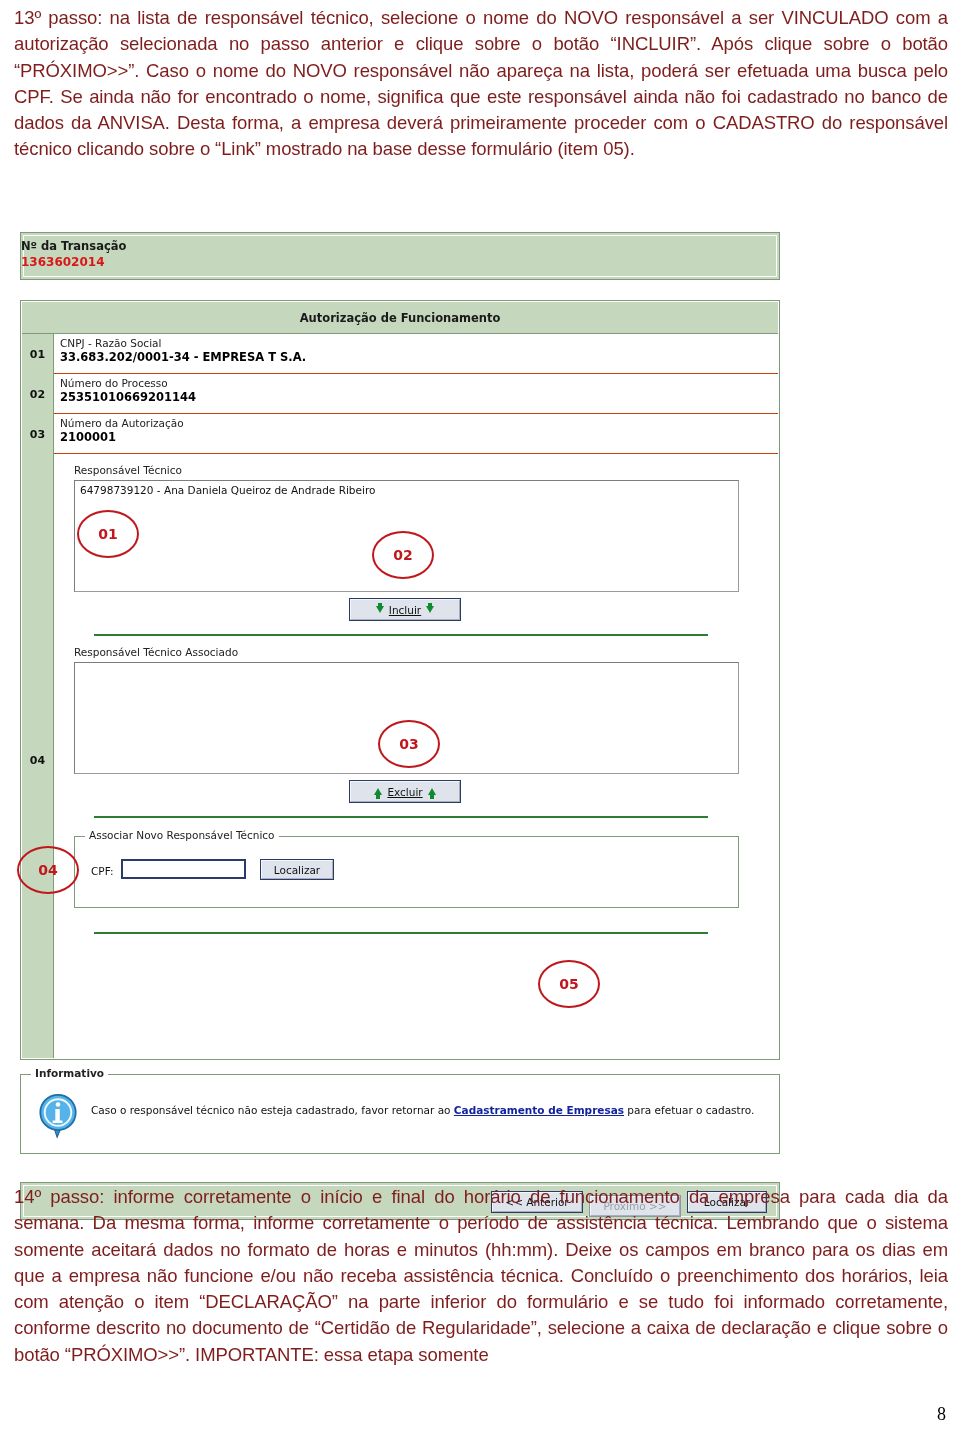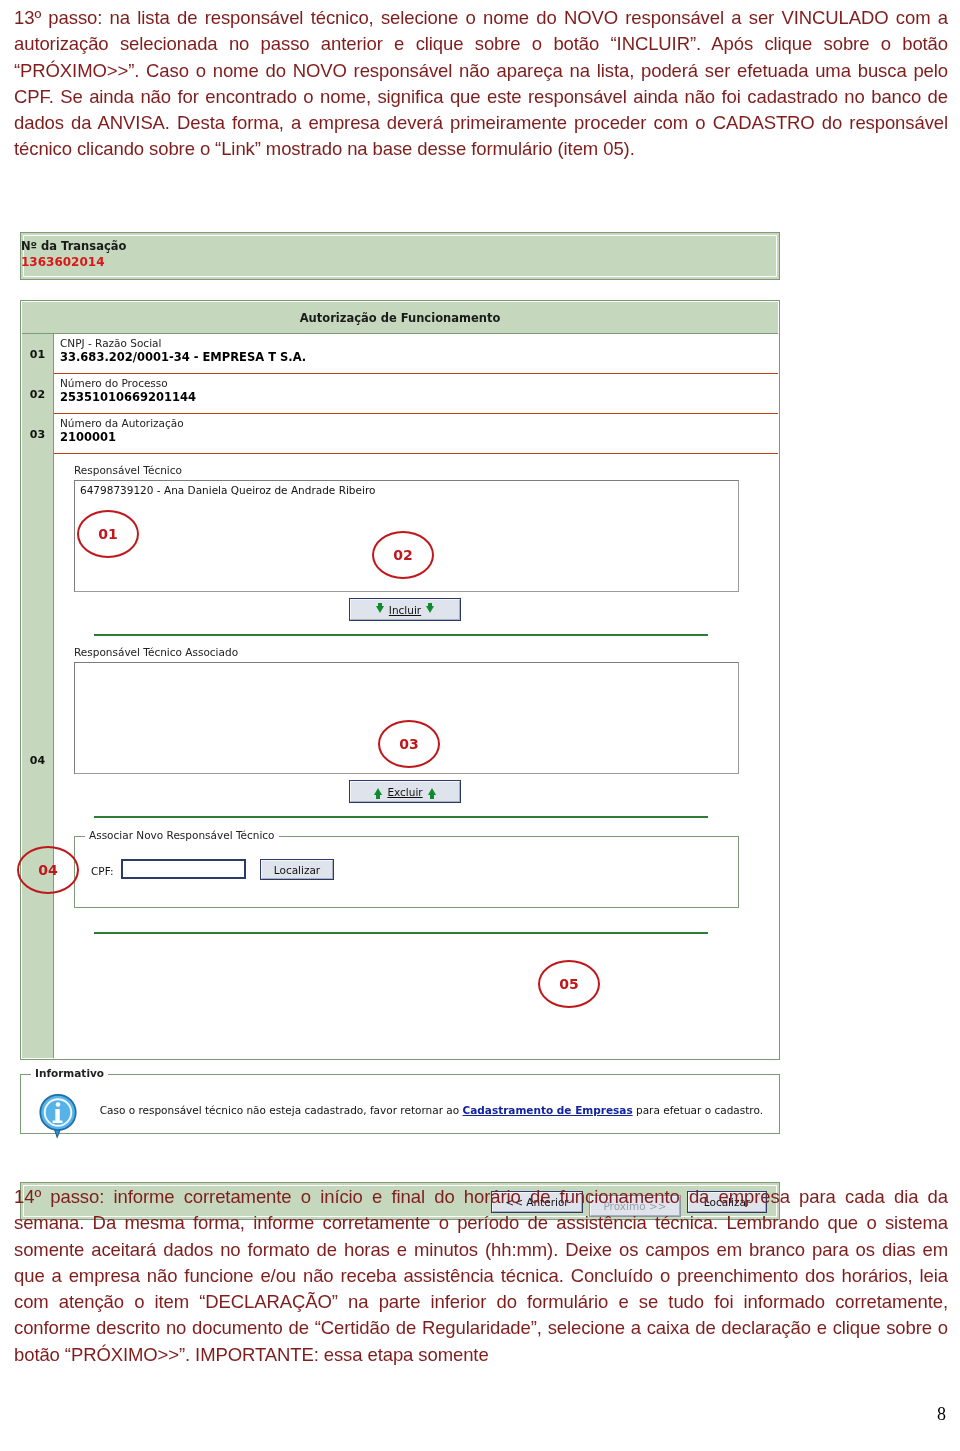--- a/index.html
+++ b/index.html
@@ -258,21 +258,21 @@
   .cpf-input {
     position: absolute;
     background: #ffffff;
     border: 2px solid #2b3a67;
     box-sizing: border-box;
   }
 
   
   #informativo-box {
     position: absolute;
-    left: 0; top: 842px; width: 760px; height: 60px; text-align: right;
+    left: 0; top: 842px; width: 760px; height: 80px;
   }
   #info-icon {
     position: absolute;
     left: 14px; top: 18px;
     width: 46px; height: 46px;
   }
   #info-text {
     position: absolute;
     left: 70px; top: 28px; right: 16px;
     font-size: 10.5px;

